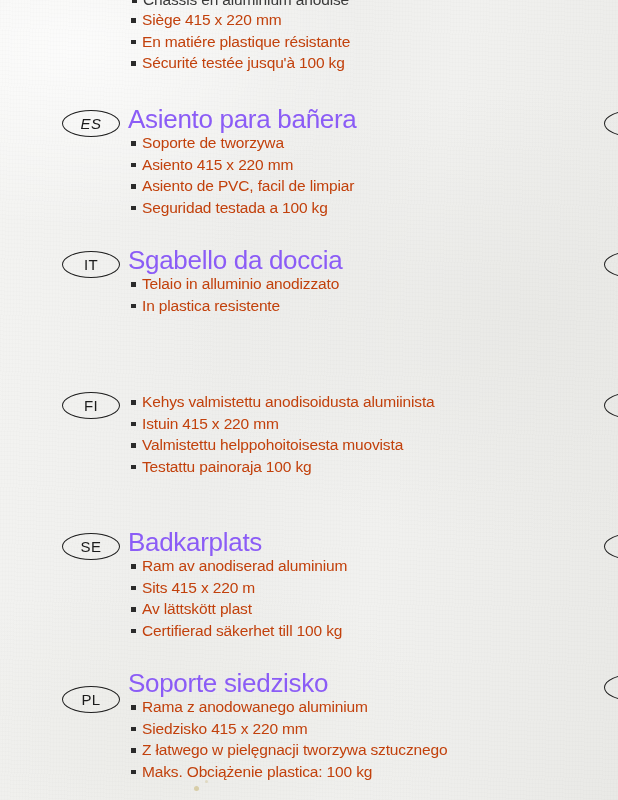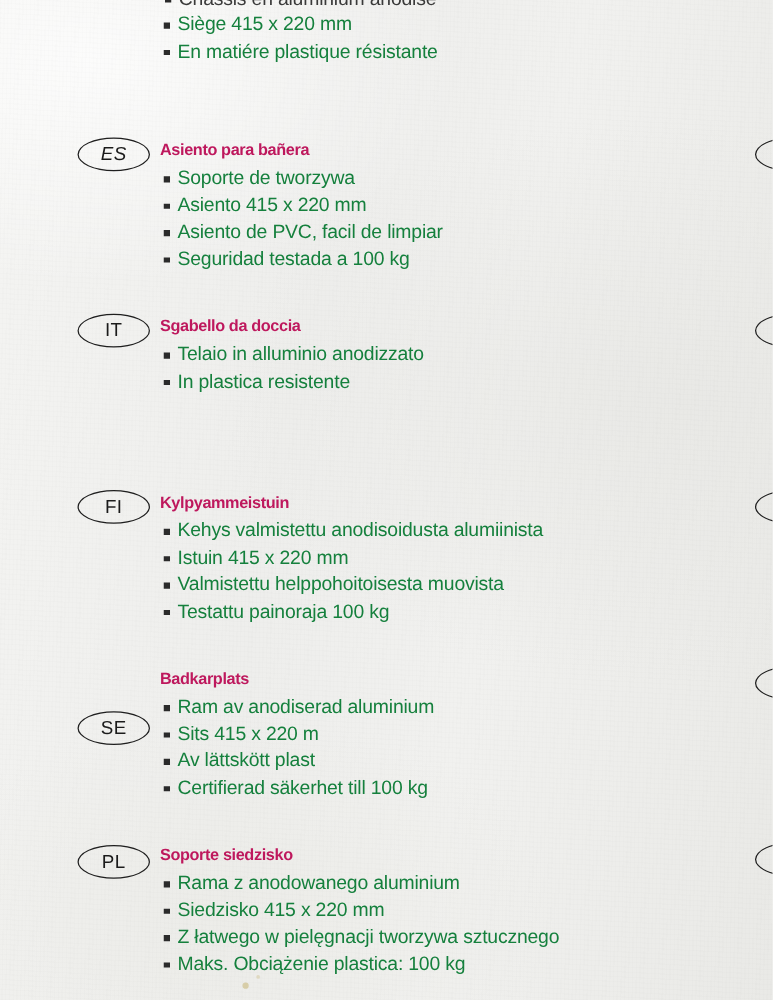--- a/index.html
+++ b/index.html
@@ -73,37 +73,37 @@
     align-items: center;
     justify-content: center;
     font-size: 15px;
     letter-spacing: 0.4px;
     color: #1b1b1b;
   }
 
   .lang-body { position: absolute; left: 128px; top: 0; }
 
   .lang-title {
-    font-weight: bold;
-    font-size: 13px;
+    font-weight: normal;
+    font-size: 26px;
     letter-spacing: -0.3px;
-    color: #be185d;
+    color: #8b5cf6;
     line-height: 23px;
     white-space: nowrap;
   }
 
   .feature-list { list-style: none; margin-top: 1px; }
 
   .feature-list li {
     position: relative;
     padding-left: 14px;
     font-size: 15.5px;
     line-height: 21.5px;
     letter-spacing: -0.15px;
-    color: #15803d;
+    color: #c2410c;
     white-space: nowrap;
   }
   .feature-list li::before {
     content: "";
     position: absolute;
     left: 3px;
     top: 9px;
     width: 4.5px;
     height: 4.5px;
     background: #2b2b2b;
@@ -143,20 +143,21 @@
 
   <div class="clipped-line">
     <span class="bullet"></span><span>Châssis en aluminium anodisé</span>
   </div>
 
   <div class="lang-block" style="top:8px;">
     <div class="lang-body">
       <ul class="feature-list">
         <li>Siège 415 x 220 mm</li>
         <li>En matiére plastique résistante</li>
+        <li>Sécurité testée jusqu'à 100 kg</li>
       </ul>
     </div>
   </div>
 
   <div class="lang-block" style="top:108px;">
     <div class="code-badge" style="top:2px;font-style:italic;">
       <span>ES</span>
     </div>
     <div class="lang-body">
       <div class="lang-title">Asiento para bañera</div>
@@ -180,47 +181,46 @@
         <li>In plastica resistente</li>
       </ul>
     </div>
   </div>
 
   <div class="lang-block" style="top:390px;">
     <div class="code-badge" style="top:2px;align-items:center;">
       <span>FI</span>
     </div>
     <div class="lang-body">
-      <div class="lang-title">Kylpyammeistuin</div>
       <ul class="feature-list">
         <li>Kehys valmistettu anodisoidusta alumiinista</li>
         <li>Istuin 415 x 220 mm</li>
         <li>Valmistettu helppohoitoisesta muovista</li>
         <li>Testattu painoraja 100 kg</li>
       </ul>
     </div>
   </div>
 
   <div class="lang-block" style="top:531px;">
-    <div class="code-badge" style="top:2px;margin-top:36px;">
+    <div class="code-badge" style="top:2px;">
       <span>SE</span>
     </div>
     <div class="lang-body">
       <div class="lang-title">Badkarplats</div>
       <ul class="feature-list">
         <li>Ram av anodiserad aluminium</li>
         <li>Sits 415 x 220 m</li>
         <li>Av lättskött plast</li>
         <li>Certifierad säkerhet till 100 kg</li>
       </ul>
     </div>
   </div>
 
   <div class="lang-block" style="top:672px;">
-    <div class="code-badge" style="top:4px;">
+    <div class="code-badge" style="top:14px;">
       <span>PL</span>
     </div>
     <div class="lang-body">
       <div class="lang-title">Soporte siedzisko</div>
       <ul class="feature-list">
         <li>Rama z anodowanego aluminium</li>
         <li>Siedzisko 415 x 220 mm</li>
         <li>Z łatwego w pielęgnacji tworzywa sztucznego</li>
         <li>Maks. Obciążenie plastica: 100 kg</li>
       </ul>

